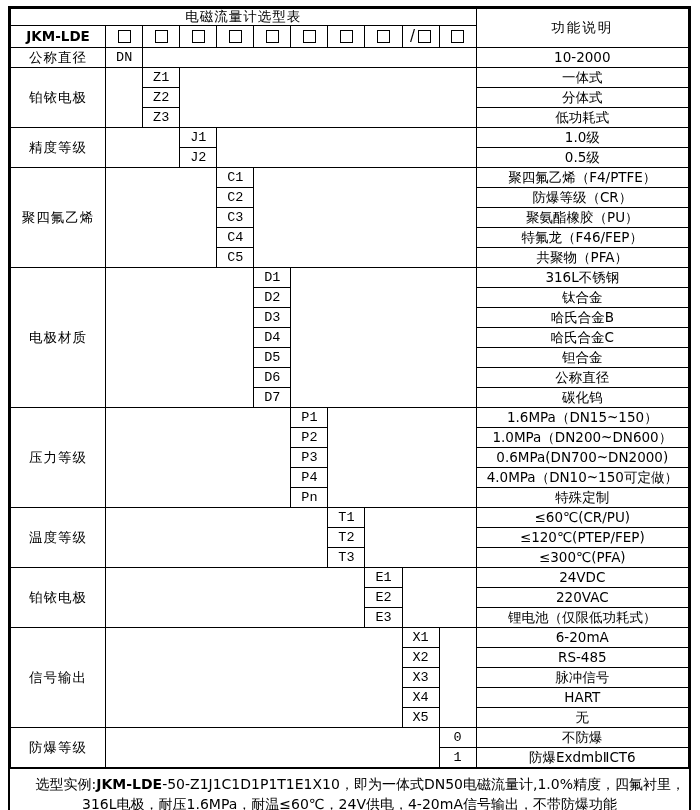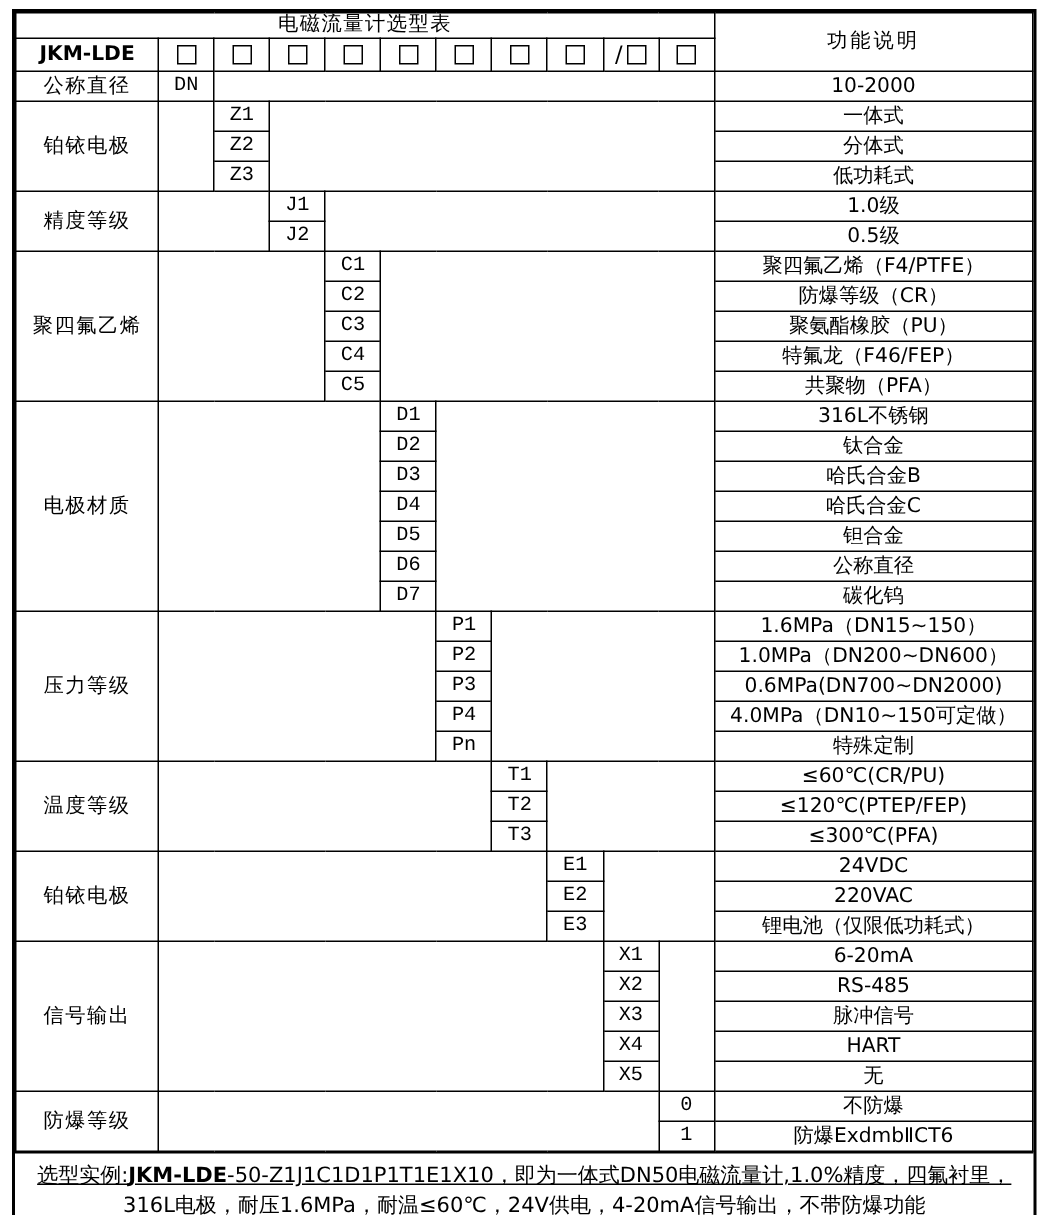--- a/index.html
+++ b/index.html
@@ -57,21 +57,21 @@
   }
   td.code-left { text-align: left; padding-left: 3px; }
   td.desc-cell { font-size: 13.5px; height: 19px; }
   td.filler { background: #ffffff; }
   #footer {
     border-top: 1px solid #000000;
     padding: 5px 4px 6px 4px;
     font-size: 14px;
     line-height: 1.45;
   }
-  #example-line1 { text-align: center; white-space: nowrap; text-decoration: underline; }
+  #example-line1 { text-align: right; white-space: nowrap; }
   #example-line2 { text-align: center; white-space: nowrap; }
   .bold-model { font-weight: bold; }
 </style>
 </head>
 <body>
 
 <div id="sheet">
   <table id="sel">
     <colgroup>
       <col style="width:95px">

